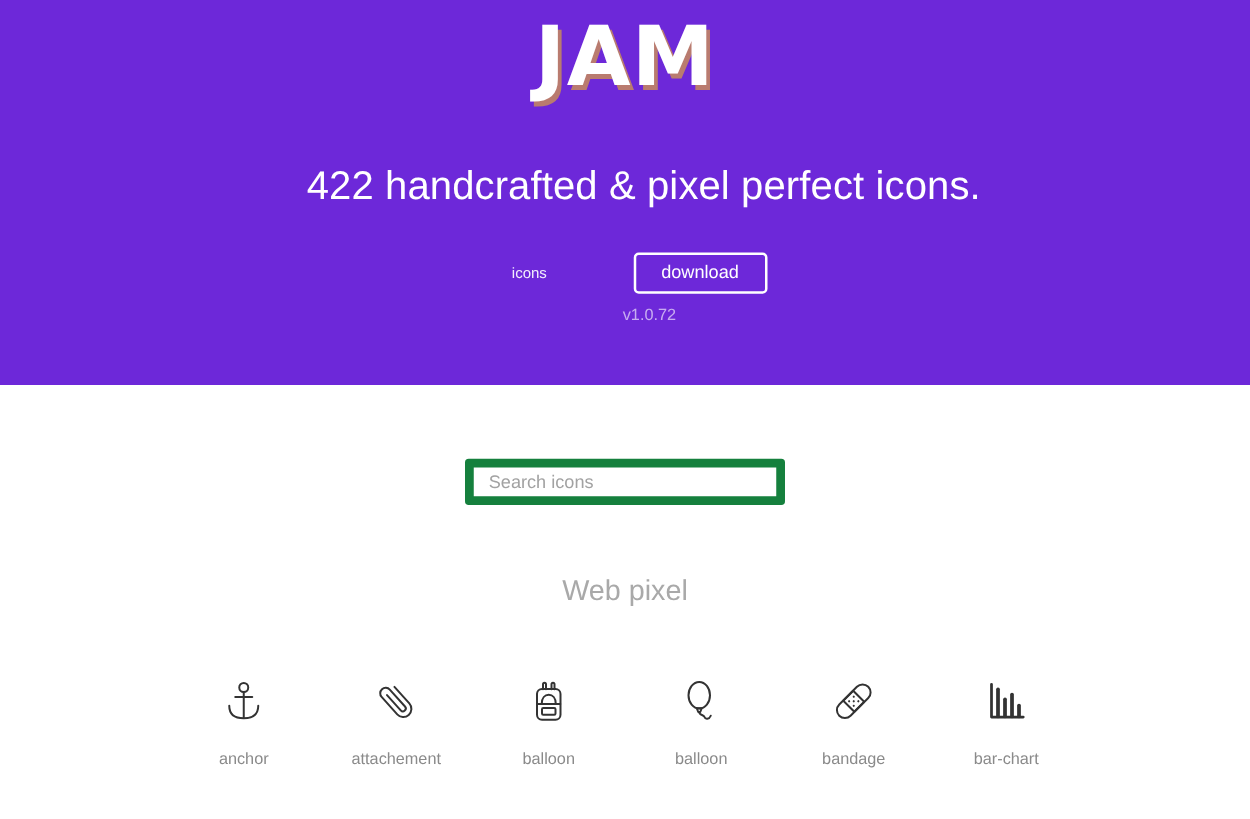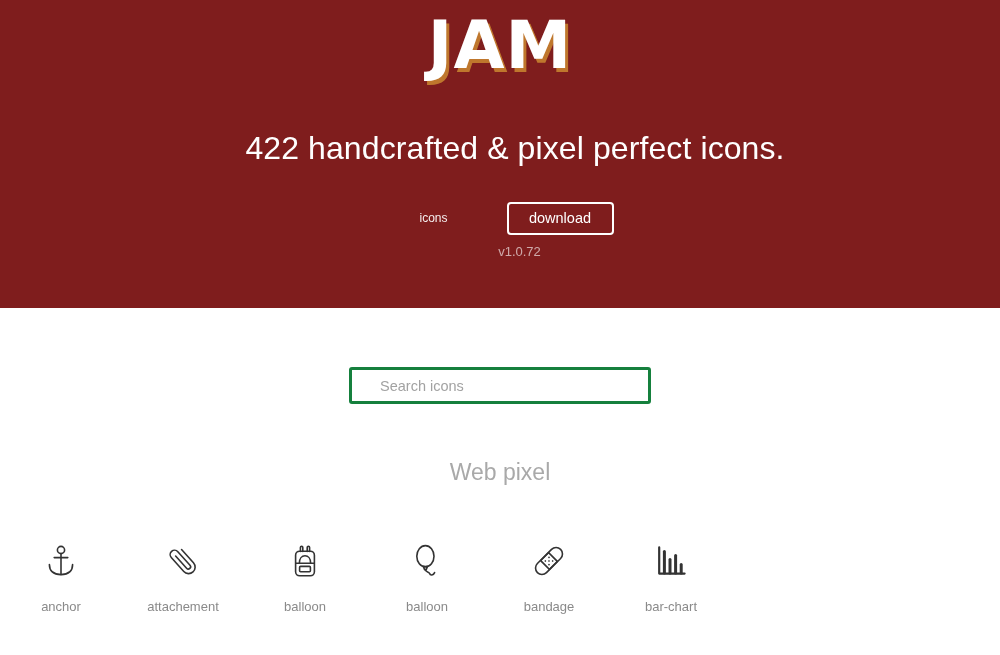--- a/index.html
+++ b/index.html
@@ -14,21 +14,21 @@
     background: #ffffff;
     font-family: "Liberation Sans", "DejaVu Sans", sans-serif;
     -webkit-font-smoothing: antialiased;
   }
 
   
   .hero {
     position: relative;
     width: 1000px;
     height: 308px;
-    background: #7f1d1d;
+    background: #6d28d9;
     box-sizing: border-box;
     text-align: center;
   }
 
   .logo {
     margin: 0;
     padding-top: 4px;
     font-size: 66px;
     line-height: 84px;
     font-weight: 700;
@@ -77,44 +77,44 @@
     height: 33px;
     line-height: 29px;
     border: 2px solid #ffffff;
     border-radius: 4px;
     background: transparent;
     color: #ffffff;
     font-size: 14.5px;
     font-family: inherit;
     cursor: pointer;
     padding: 0;
-    margin: 0 13px;
+    margin: 0 23px;
   }
 
   .version {
     margin: 0;
     padding-top: 9px;
     font-size: 13px;
     line-height: 15px;
     color: rgba(255, 255, 255, 0.62);
     padding-left: 39px;
   }
 
   
   .search-wrap {
     width: 1000px;
     padding-top: 59px;
     text-align: center;
   }
   .search-input {
     box-sizing: border-box;
-    width: 302px;
+    width: 256px;
     height: 37px;
-    padding: 0 28px;
-    border: 3px solid #15803d;
+    padding: 0 12px;
+    border: 7px solid #15803d;
     border-radius: 3px;
     background: #ffffff;
     font-size: 14.5px;
     font-family: inherit;
     color: #555555;
     outline: none;
   }
   .search-input::placeholder { color: #a2a2a2; }
 
   
@@ -126,21 +126,21 @@
     line-height: 28px;
     font-weight: 400;
     color: #a9a9a9;
   }
 
   
   .icon-grid {
     width: 1000px;
     padding-top: 52px;
     display: flex;
-    justify-content: flex-start;
+    justify-content: center;
     align-items: flex-start;
   }
   .icon-cell {
     width: 122px;
     text-align: center;
     cursor: pointer;
   }
   .icon-art {
     height: 46px;
     display: flex;

